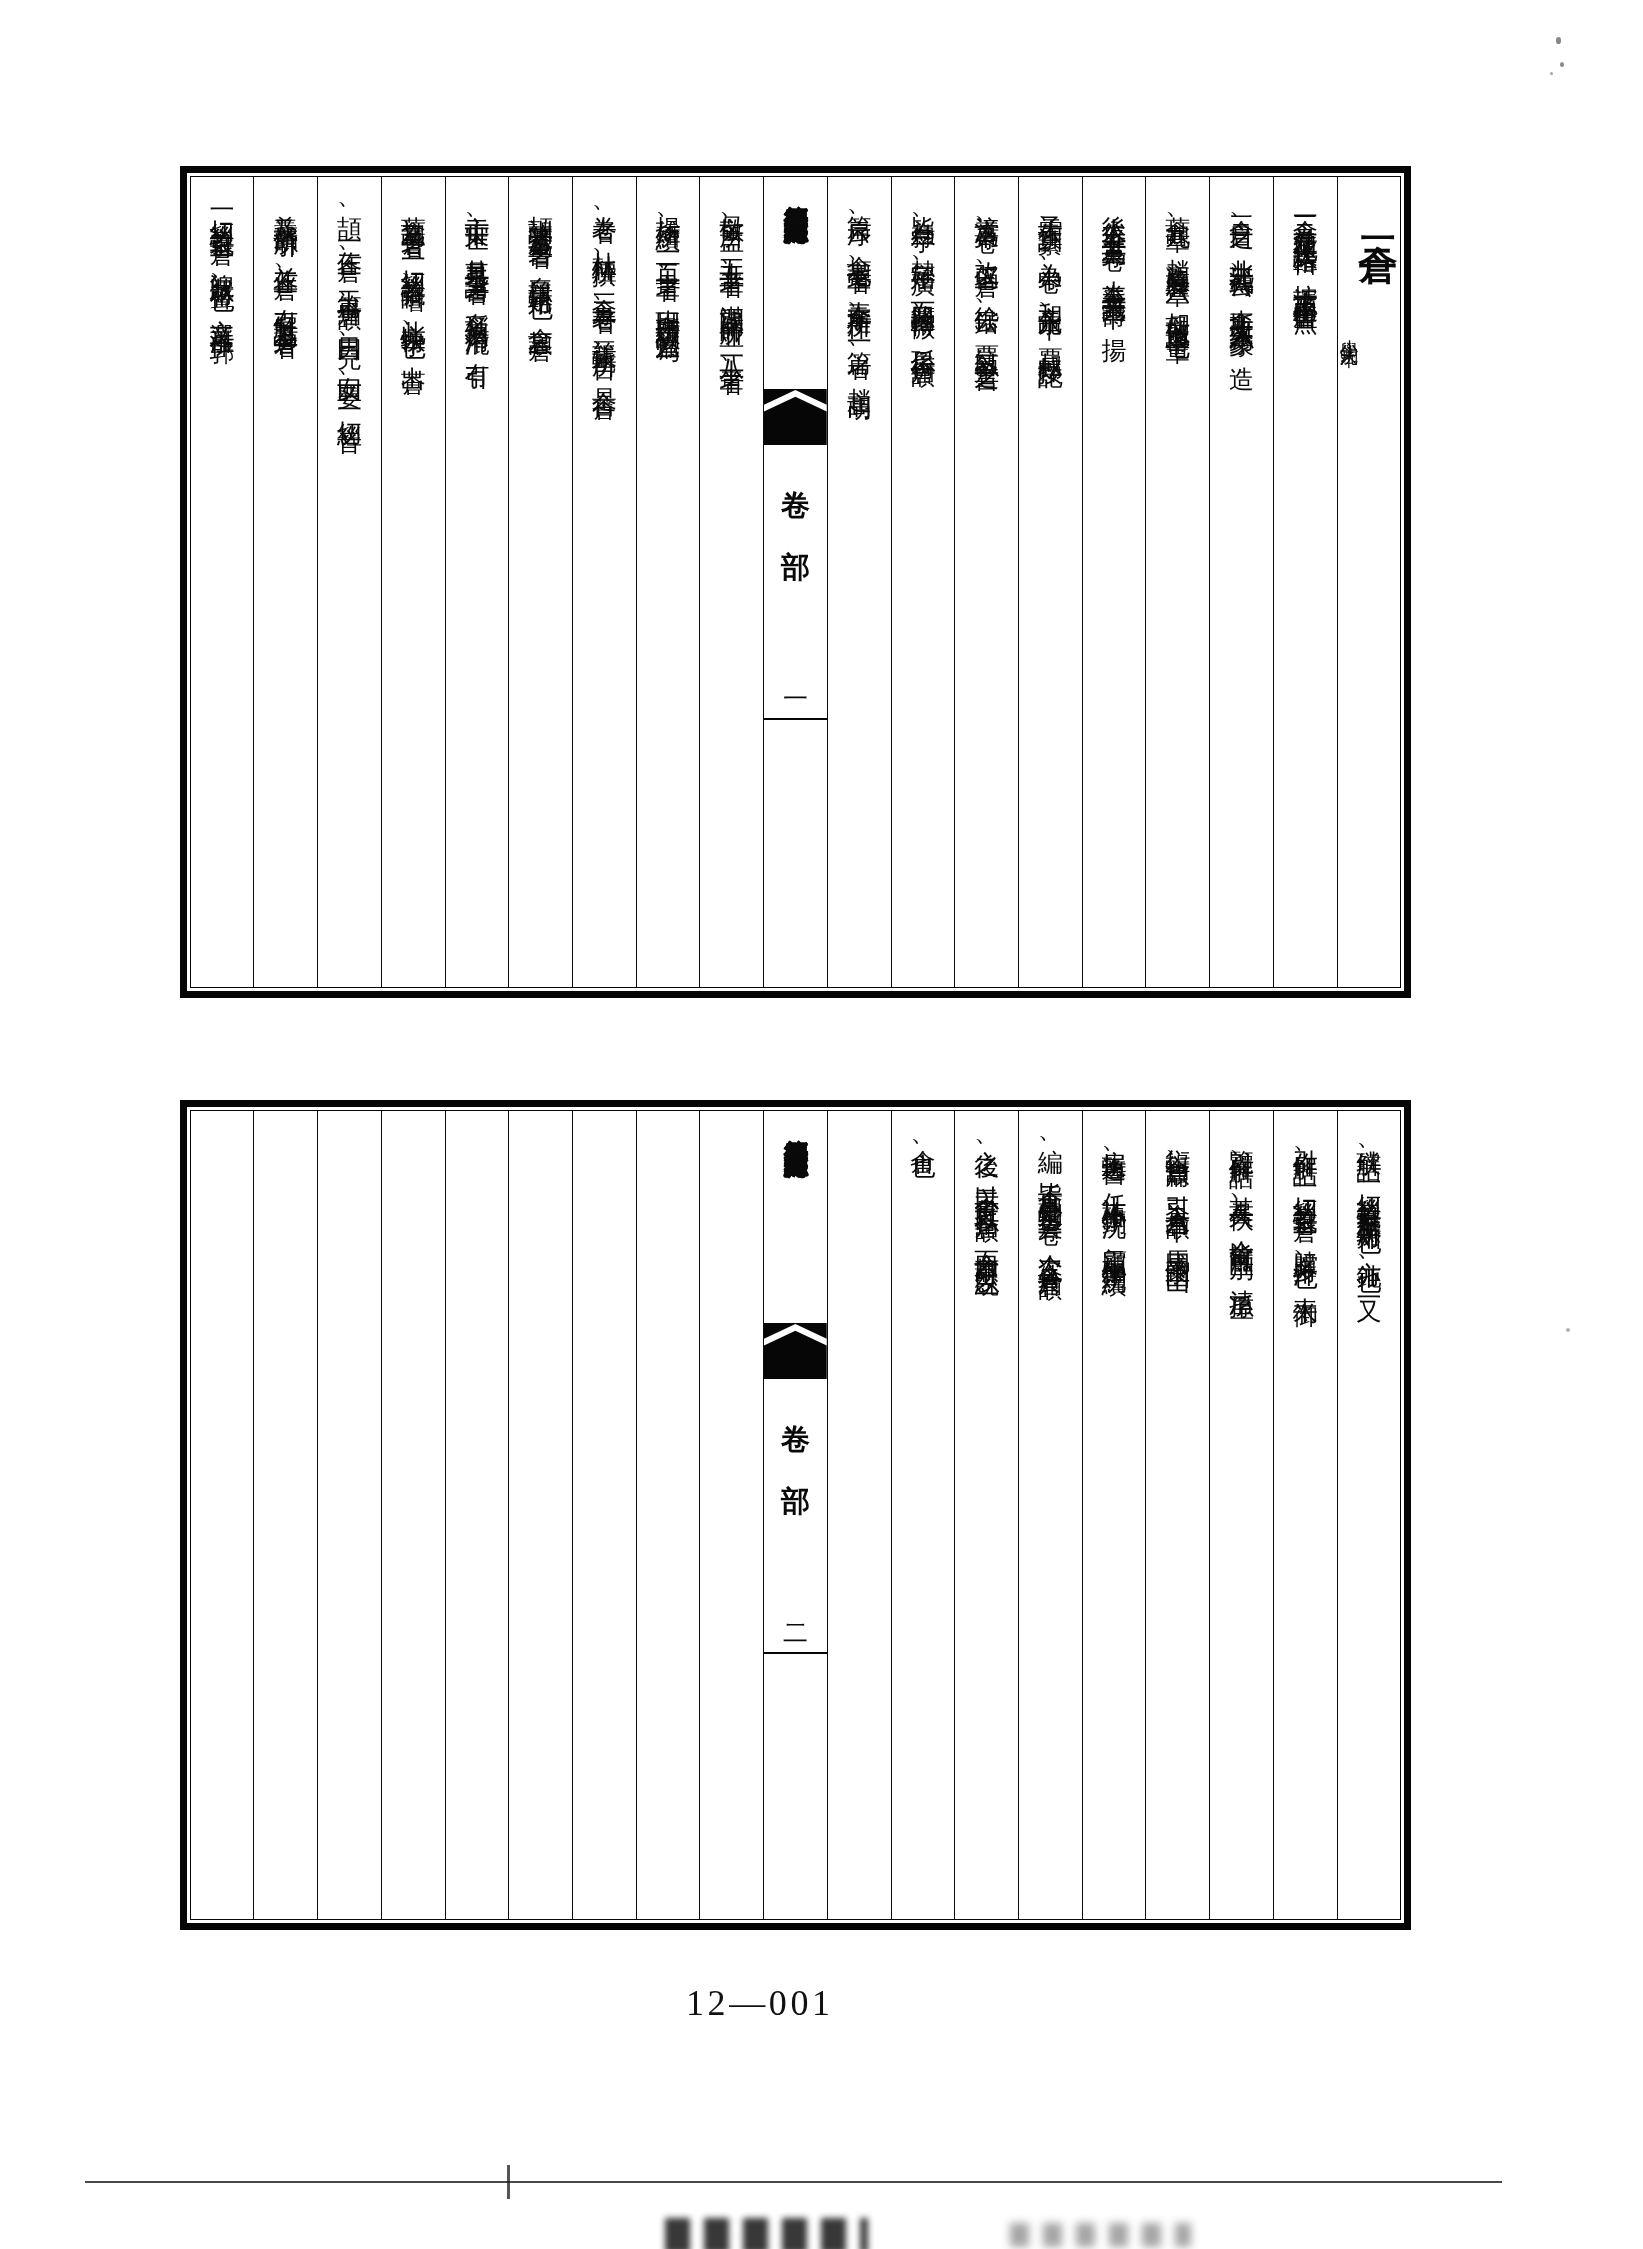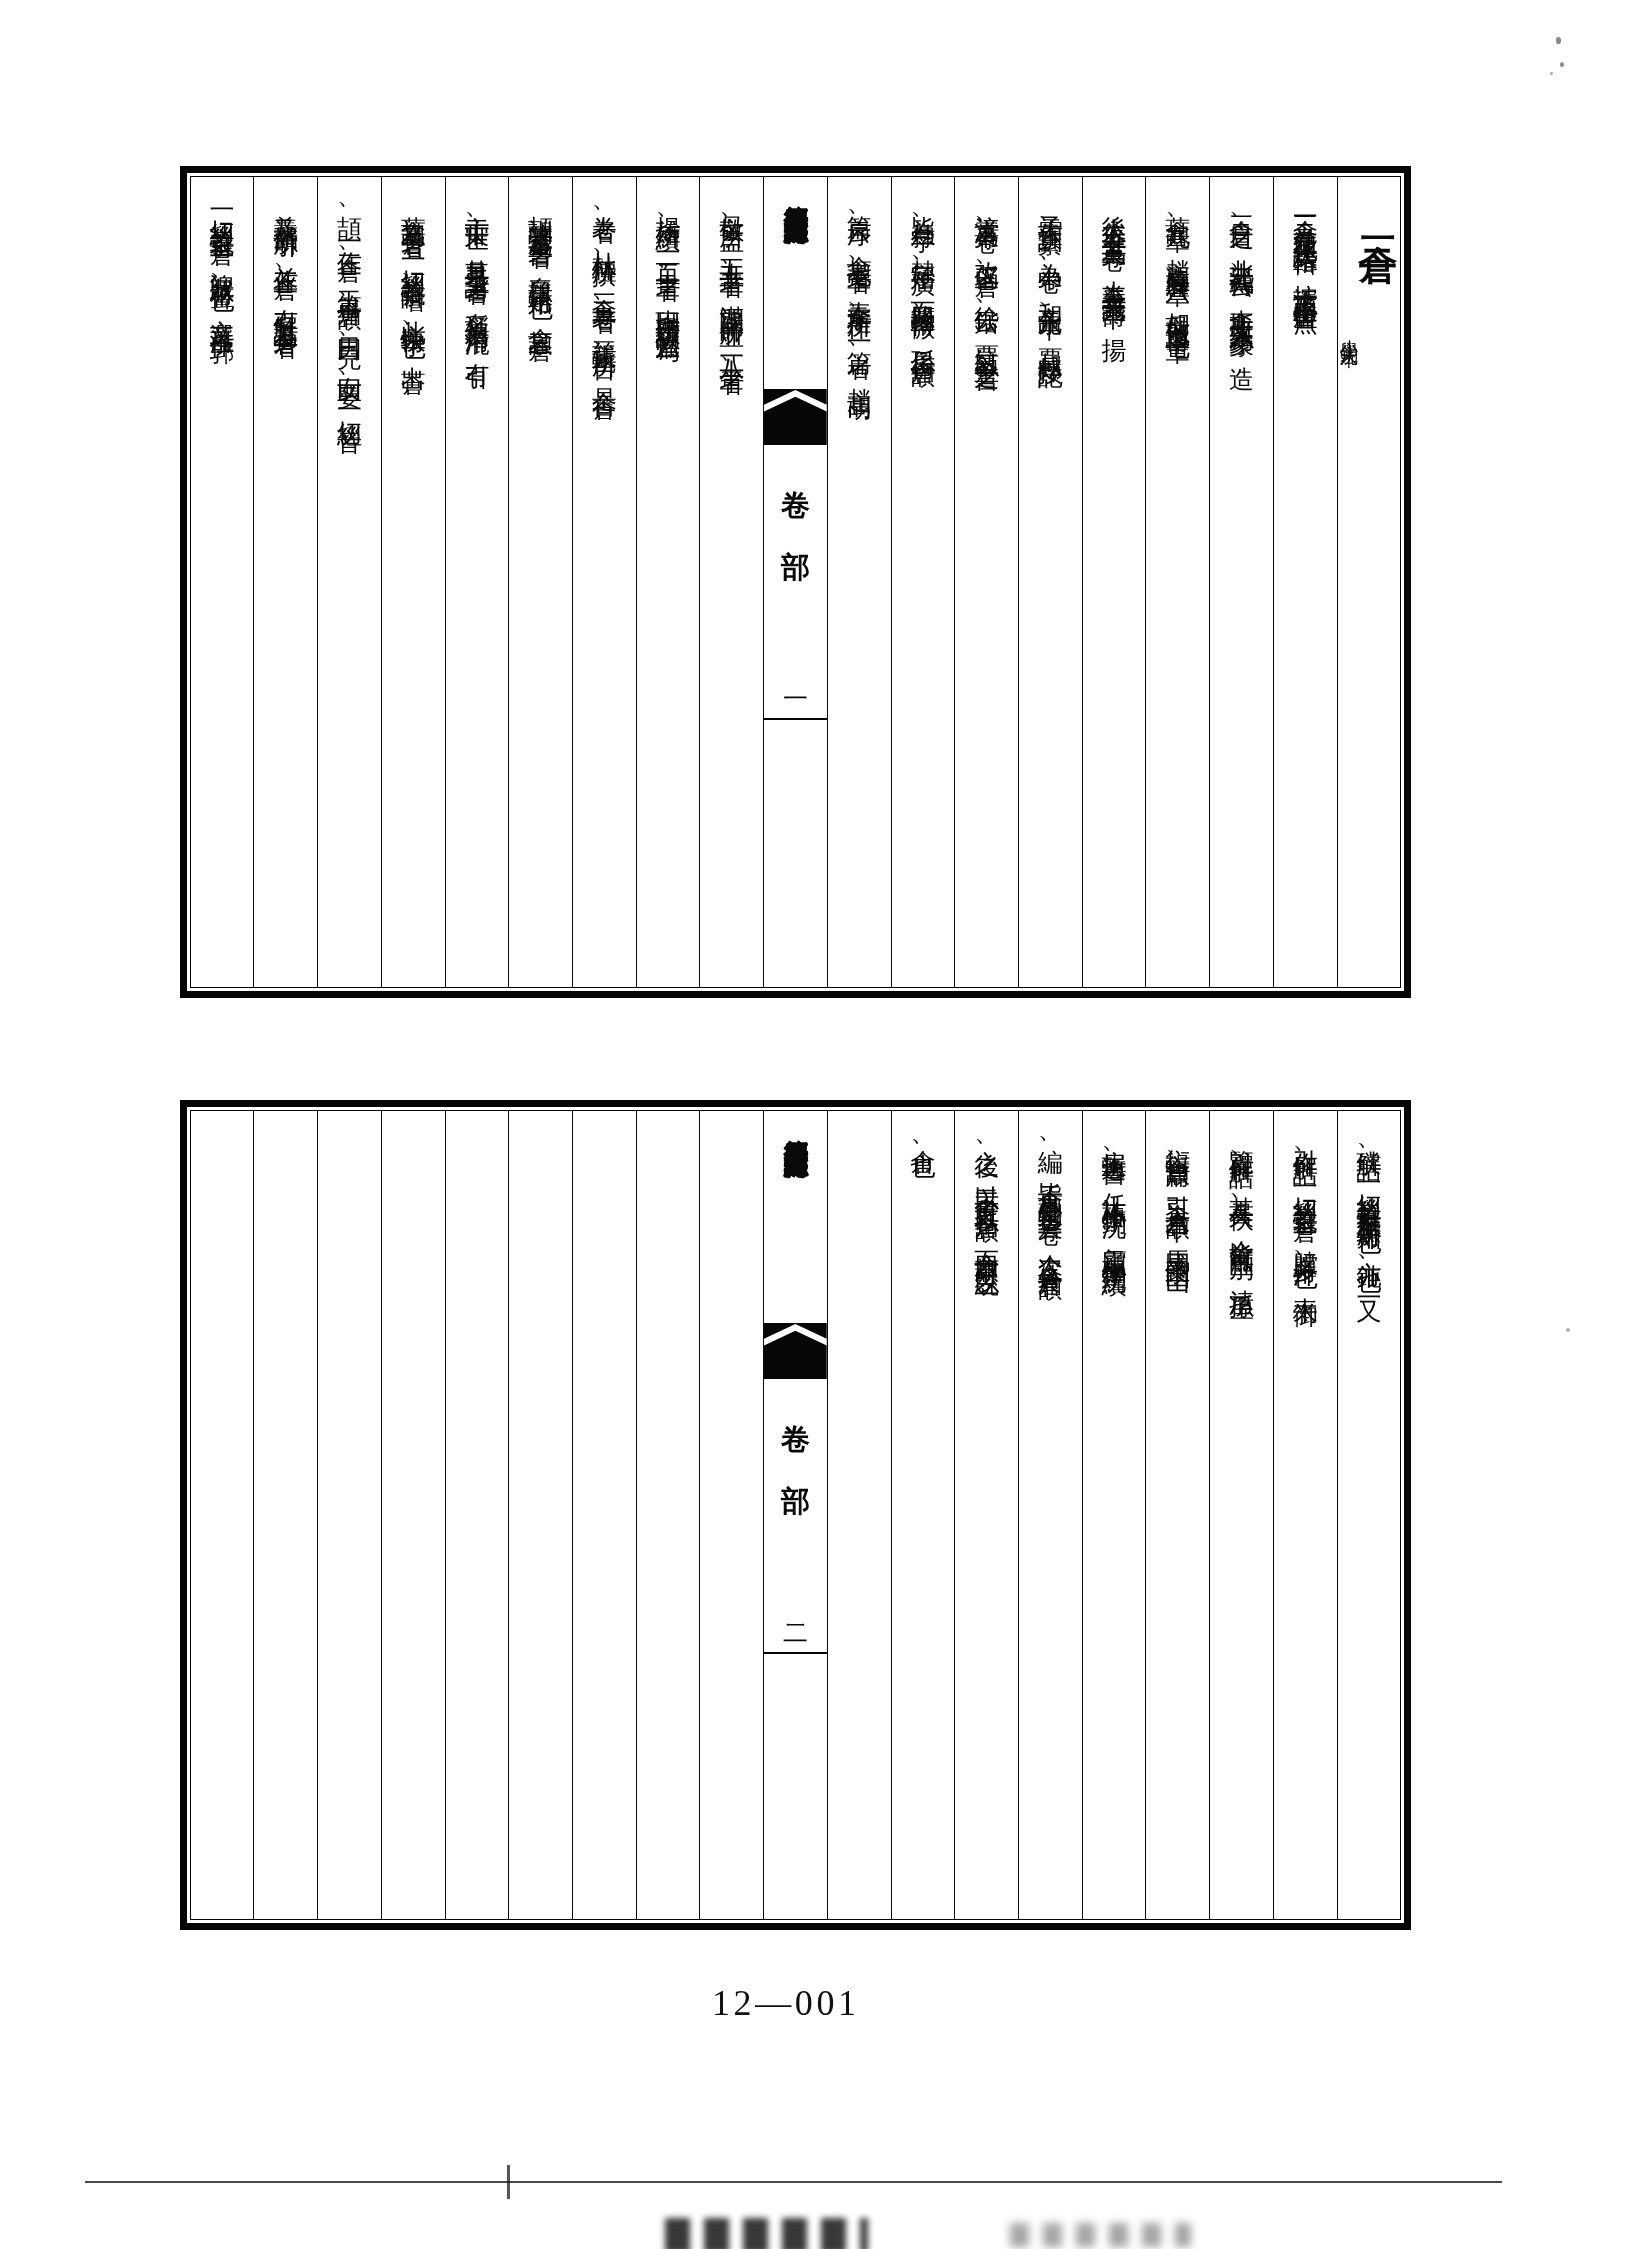--- a/index.html
+++ b/index.html
@@ -38,21 +38,21 @@
   .fishtail { position:absolute; top:212px; left:0; right:0; height:56px; }
   .fishtail svg { display:block; width:100%; height:100%; }
   .strip-kan, .strip-bu, .strip-folio { position:absolute; width:100%; text-align:center; }
   .strip-kan   { top:309px;  font-size:29px; font-weight:bold; }
   .strip-bu    { top:371px;  font-size:29px; font-weight:bold; }
   .strip-folio { top:505px; font-size:25px; }
   .strip-rule  { position:absolute; top:541px; left:0; right:0; height:2.2px; background:#060606; }
 
   
   .pagenum {
-    position:absolute; left:712px; top:1982px; font-size:36px; letter-spacing:3.6px;
+    position:absolute; left:686px; top:1982px; font-size:36px; letter-spacing:3.6px;
     font-family:"Liberation Serif", serif; color:#111;
   }
 
   
   .scanline { position:absolute; left:85px; top:2181px; width:1417px; height:1.8px; background:#1c1c1c; opacity:.8; }
   .scantick { position:absolute; left:507px; top:2165px; width:3.1px; height:34px; background:#1c1c1c; opacity:.75; }
   .smudge { position:absolute; }
   .smudge-a { left:665px; top:2218px; width:203px; height:35px;
       background:repeating-linear-gradient(90deg,#161616 0 25px,transparent 25px 39px);
       filter:blur(3.1px); opacity:.85; }

